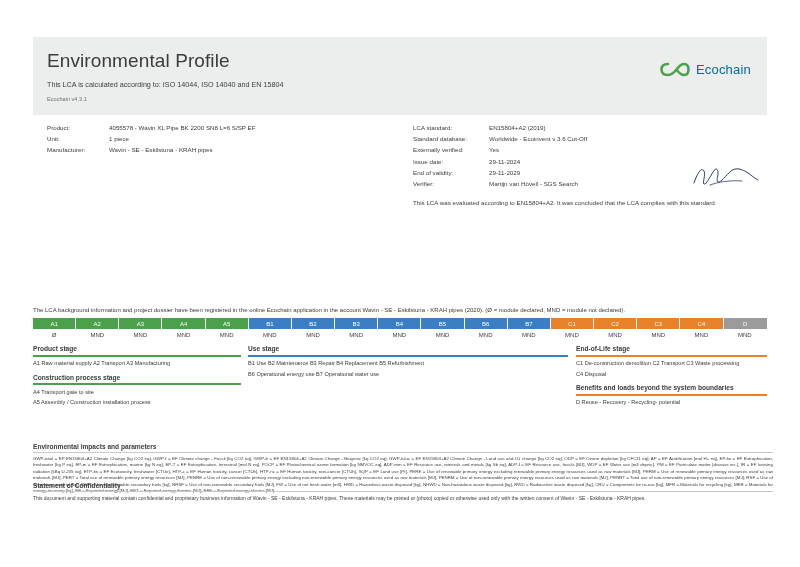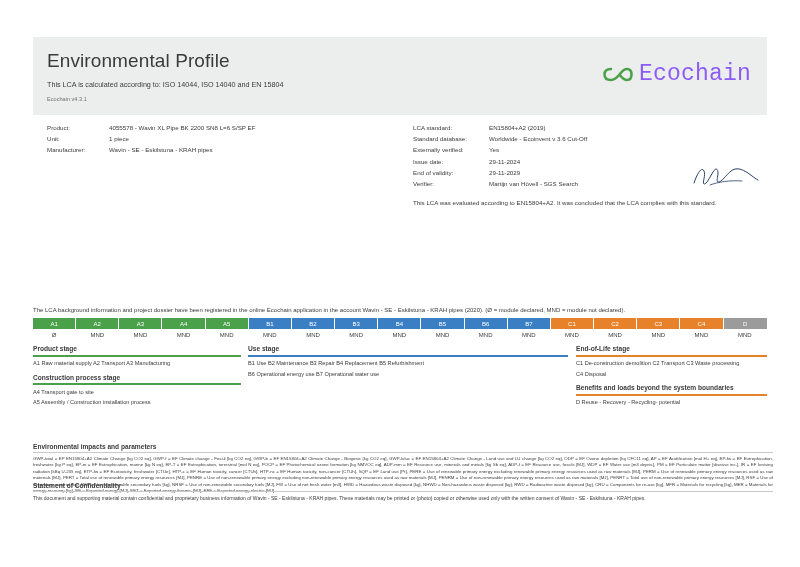--- a/index.html
+++ b/index.html
@@ -59,24 +59,23 @@
     align-items: center;
     padding: 24px 16px 0 0;
   }
   .logo-mark {
     width: 30px;
     height: 17px;
     margin-right: 6px;
     flex: none;
   }
   .logo-text {
-    font-size: 23px;
-    color: #8b5cf6;
+    font-size: 13px;
+    color: #0369a1;
     letter-spacing: 0.2px;
-    font-family: Liberation Mono, monospace;
   }
 
   
   .meta-left {
     position: absolute;
     left: 47px;
     top: 124px;
     width: 330px;
     font-size: 6.2px;
   }

